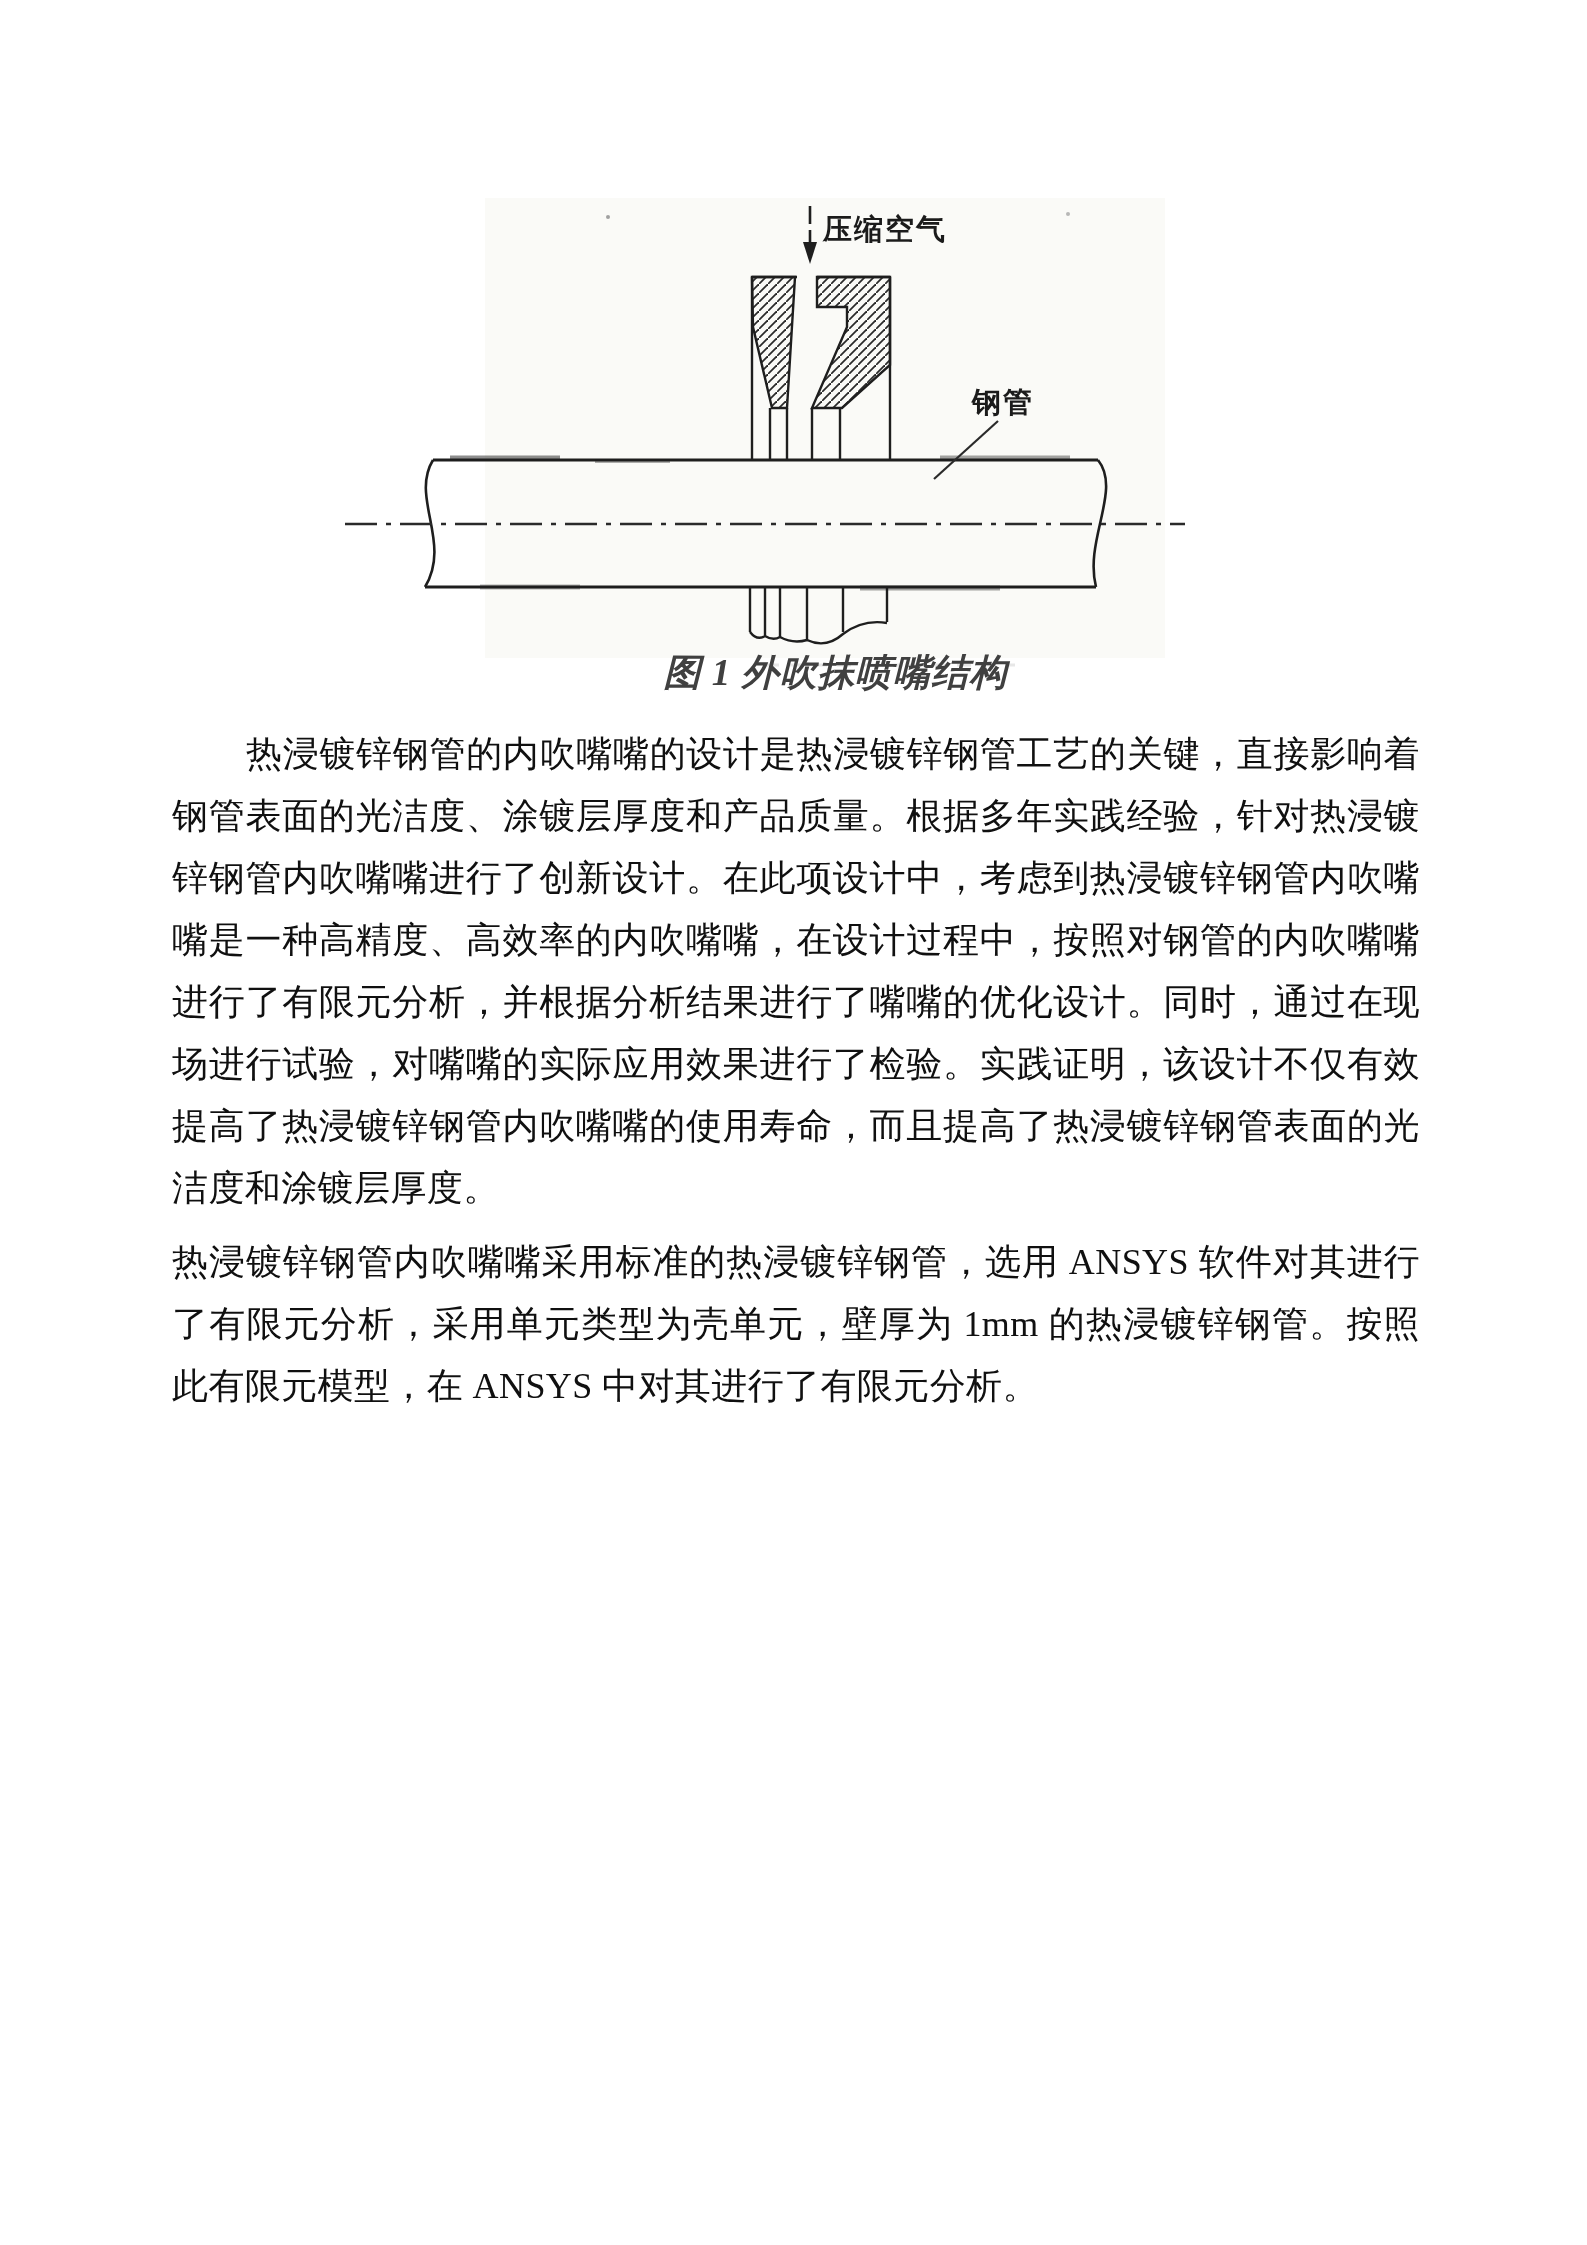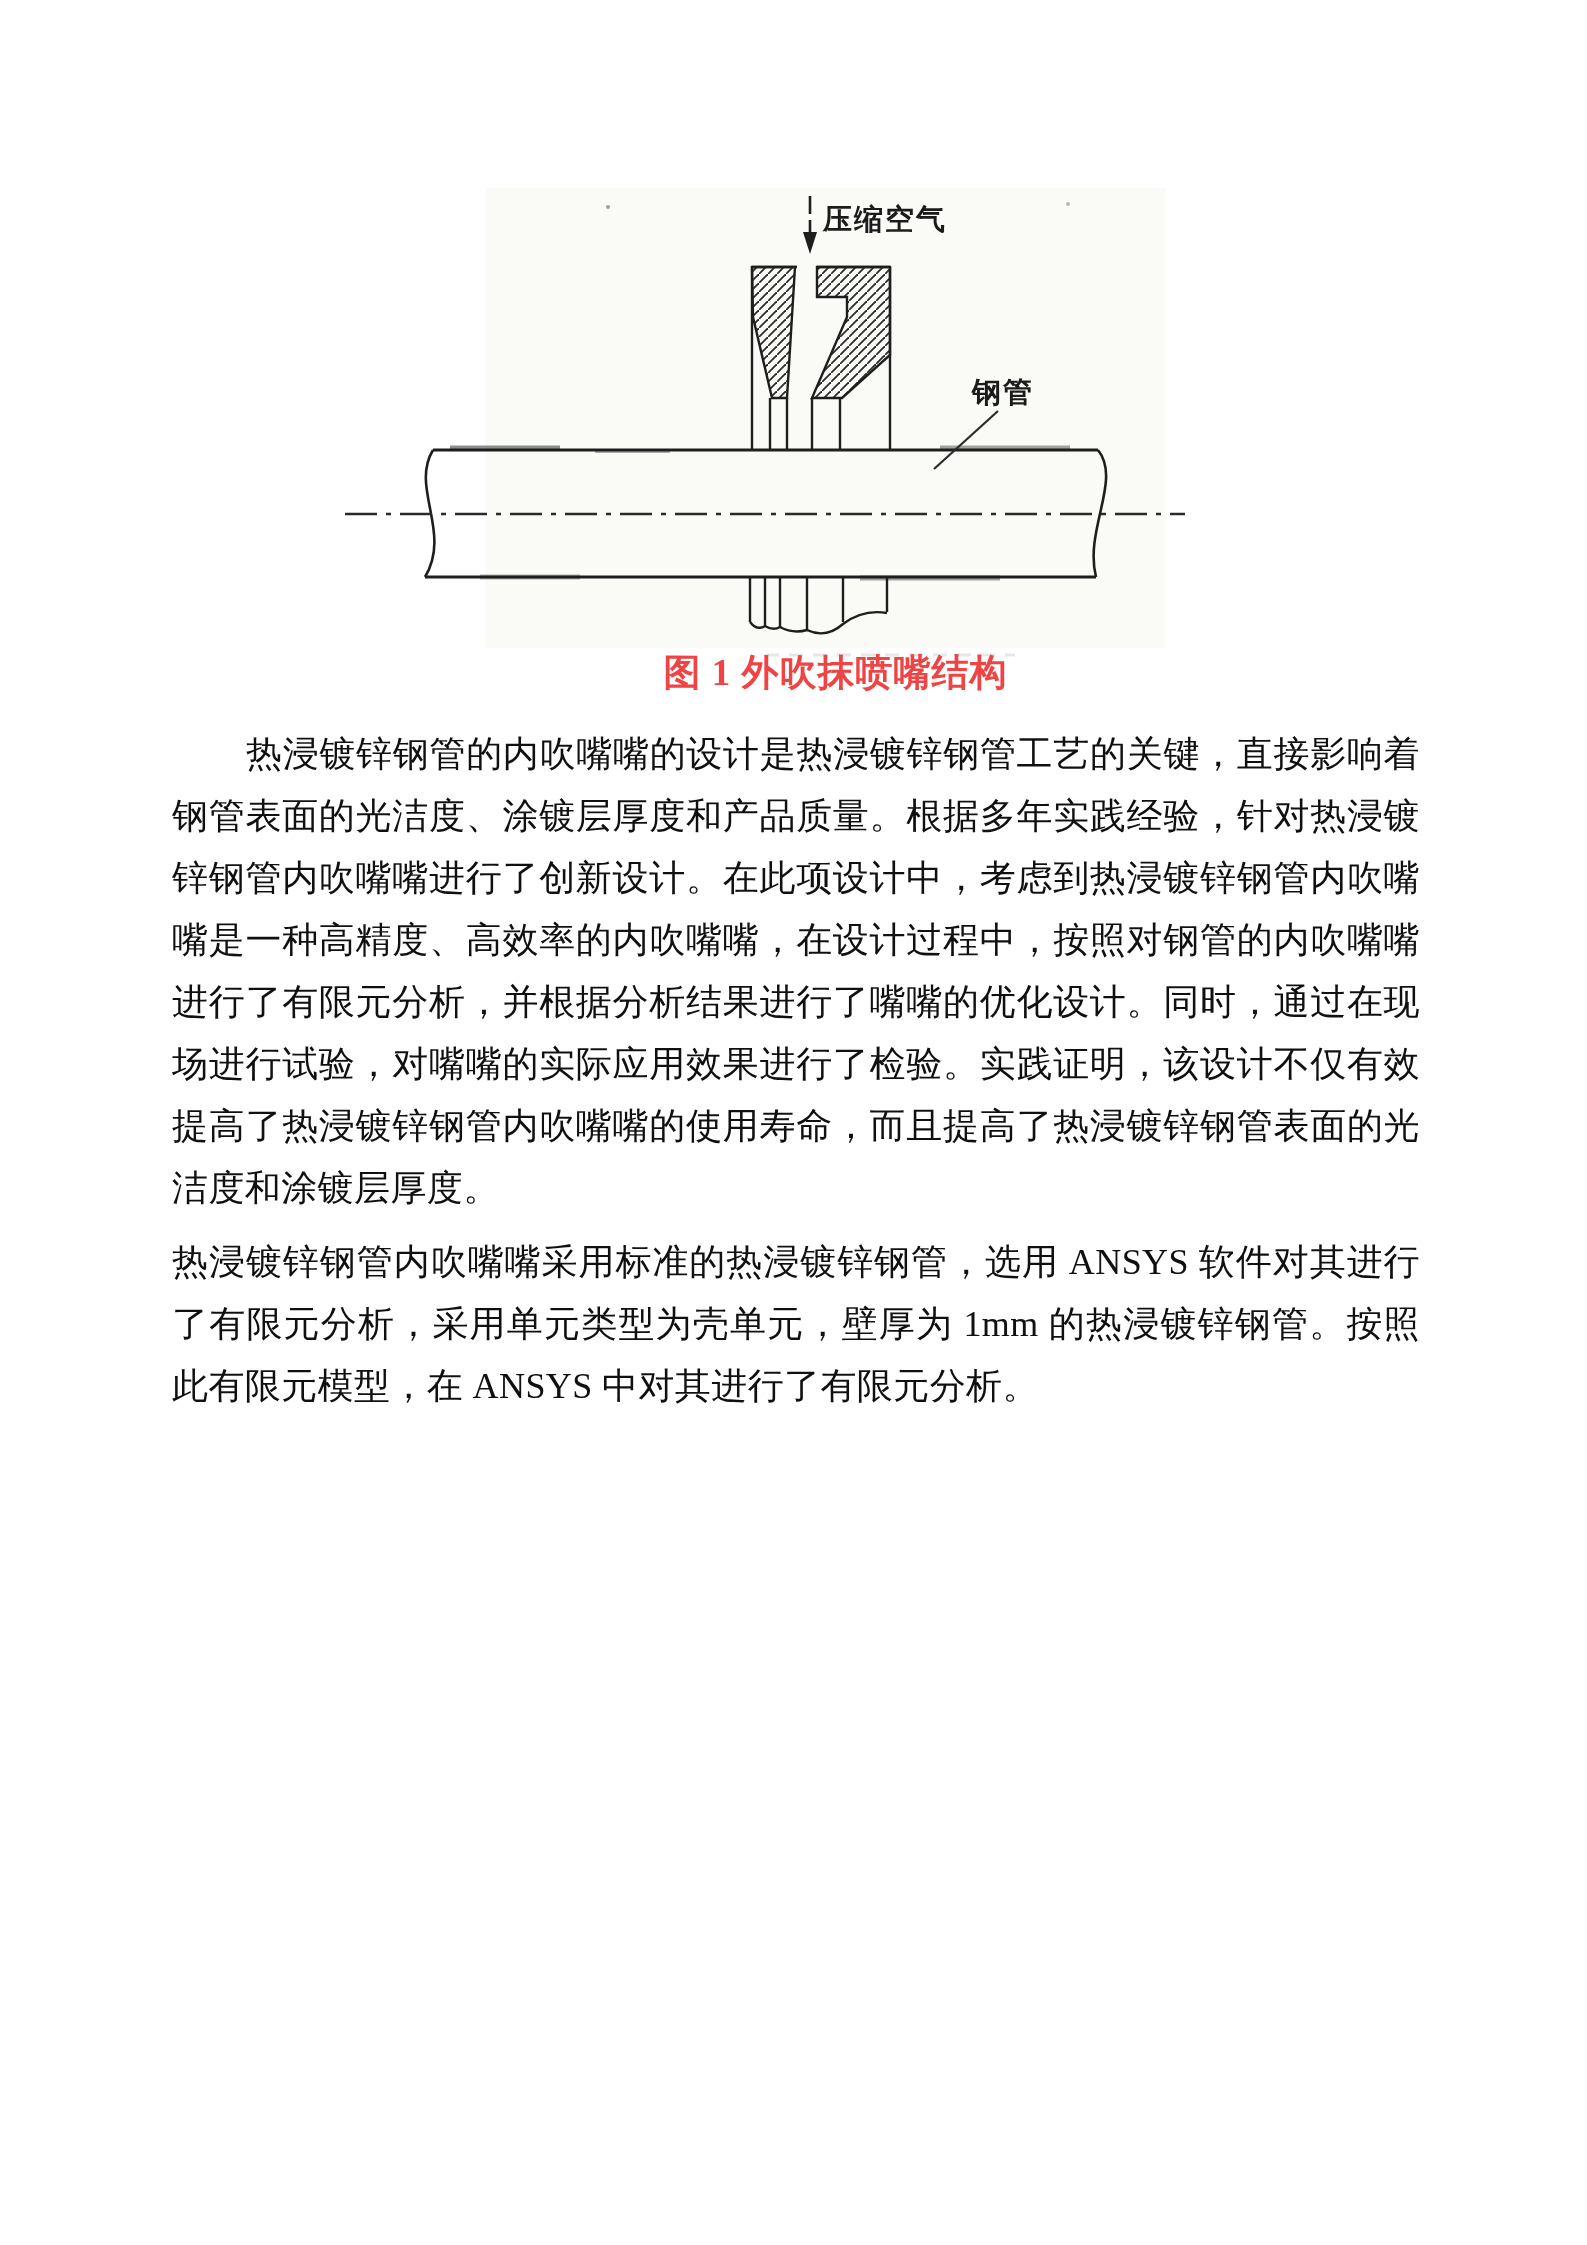--- a/index.html
+++ b/index.html
@@ -10,41 +10,42 @@
     font-family: "Liberation Serif", "DejaVu Serif", serif;
   }
   .page {
     position: relative;
     width: 1587px; height: 2245px;
     background: #ffffff;
     color: #111111;
   }
   .figure-wrap {
     position: absolute;
-    left: 300px; top: 130px;
+    left: 300px; top: 140px;
     width: 1000px; height: 540px;
   }
   .figure-wrap svg { display: block; }
   .fig-label {
     font: 600 29px "Liberation Serif", "DejaVu Serif", serif;
     fill: #1b1b1b;
     letter-spacing: 2px;
   }
   .figure-caption {
     position: absolute;
     top: 651px; left: 0;
     width: 100%;
     box-sizing: border-box;
     padding-left: 84px;
     text-align: center;
     font-size: 37px;
     font-weight: bold;
     line-height: 44px;
-    color: #ef4444;
+    color: #404040;
     letter-spacing: 1px;
+    font-style: italic;
   }
   .content {
     position: absolute;
     left: 160px; top: 711px;
     width: 1272px;
     font-size: 36px;
     line-height: 62px;
     color: #101010;
   }
   .section-heading {

